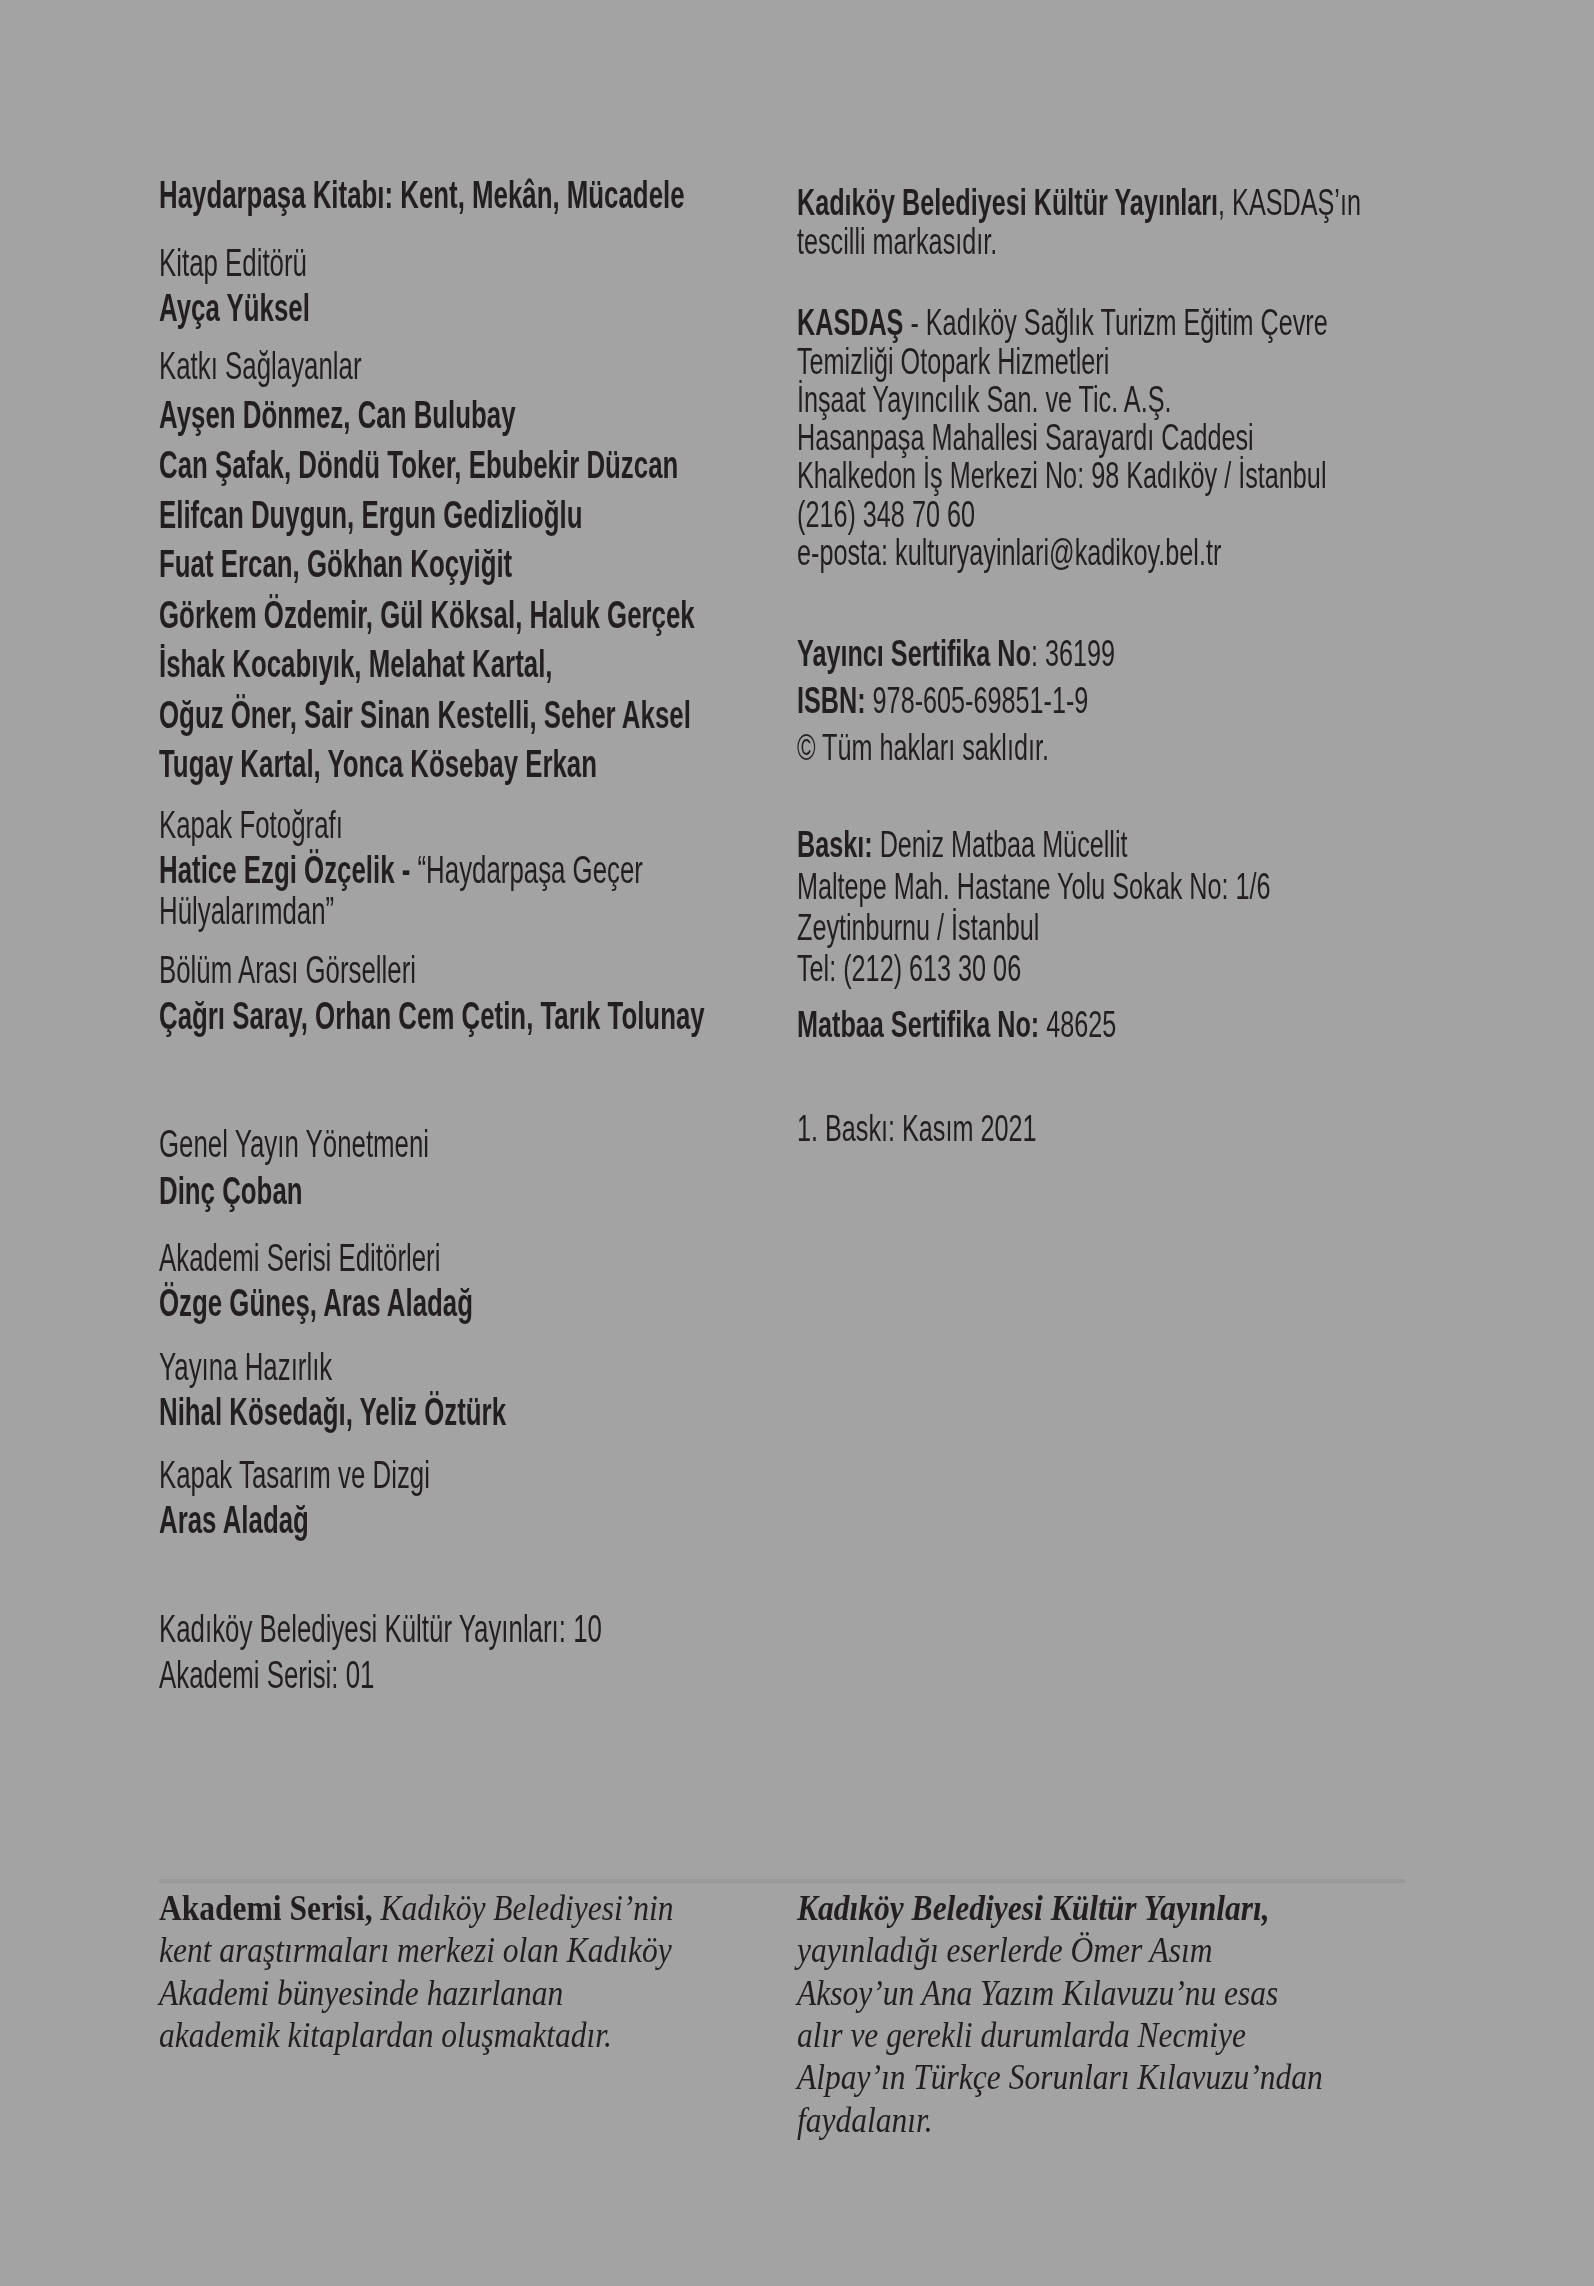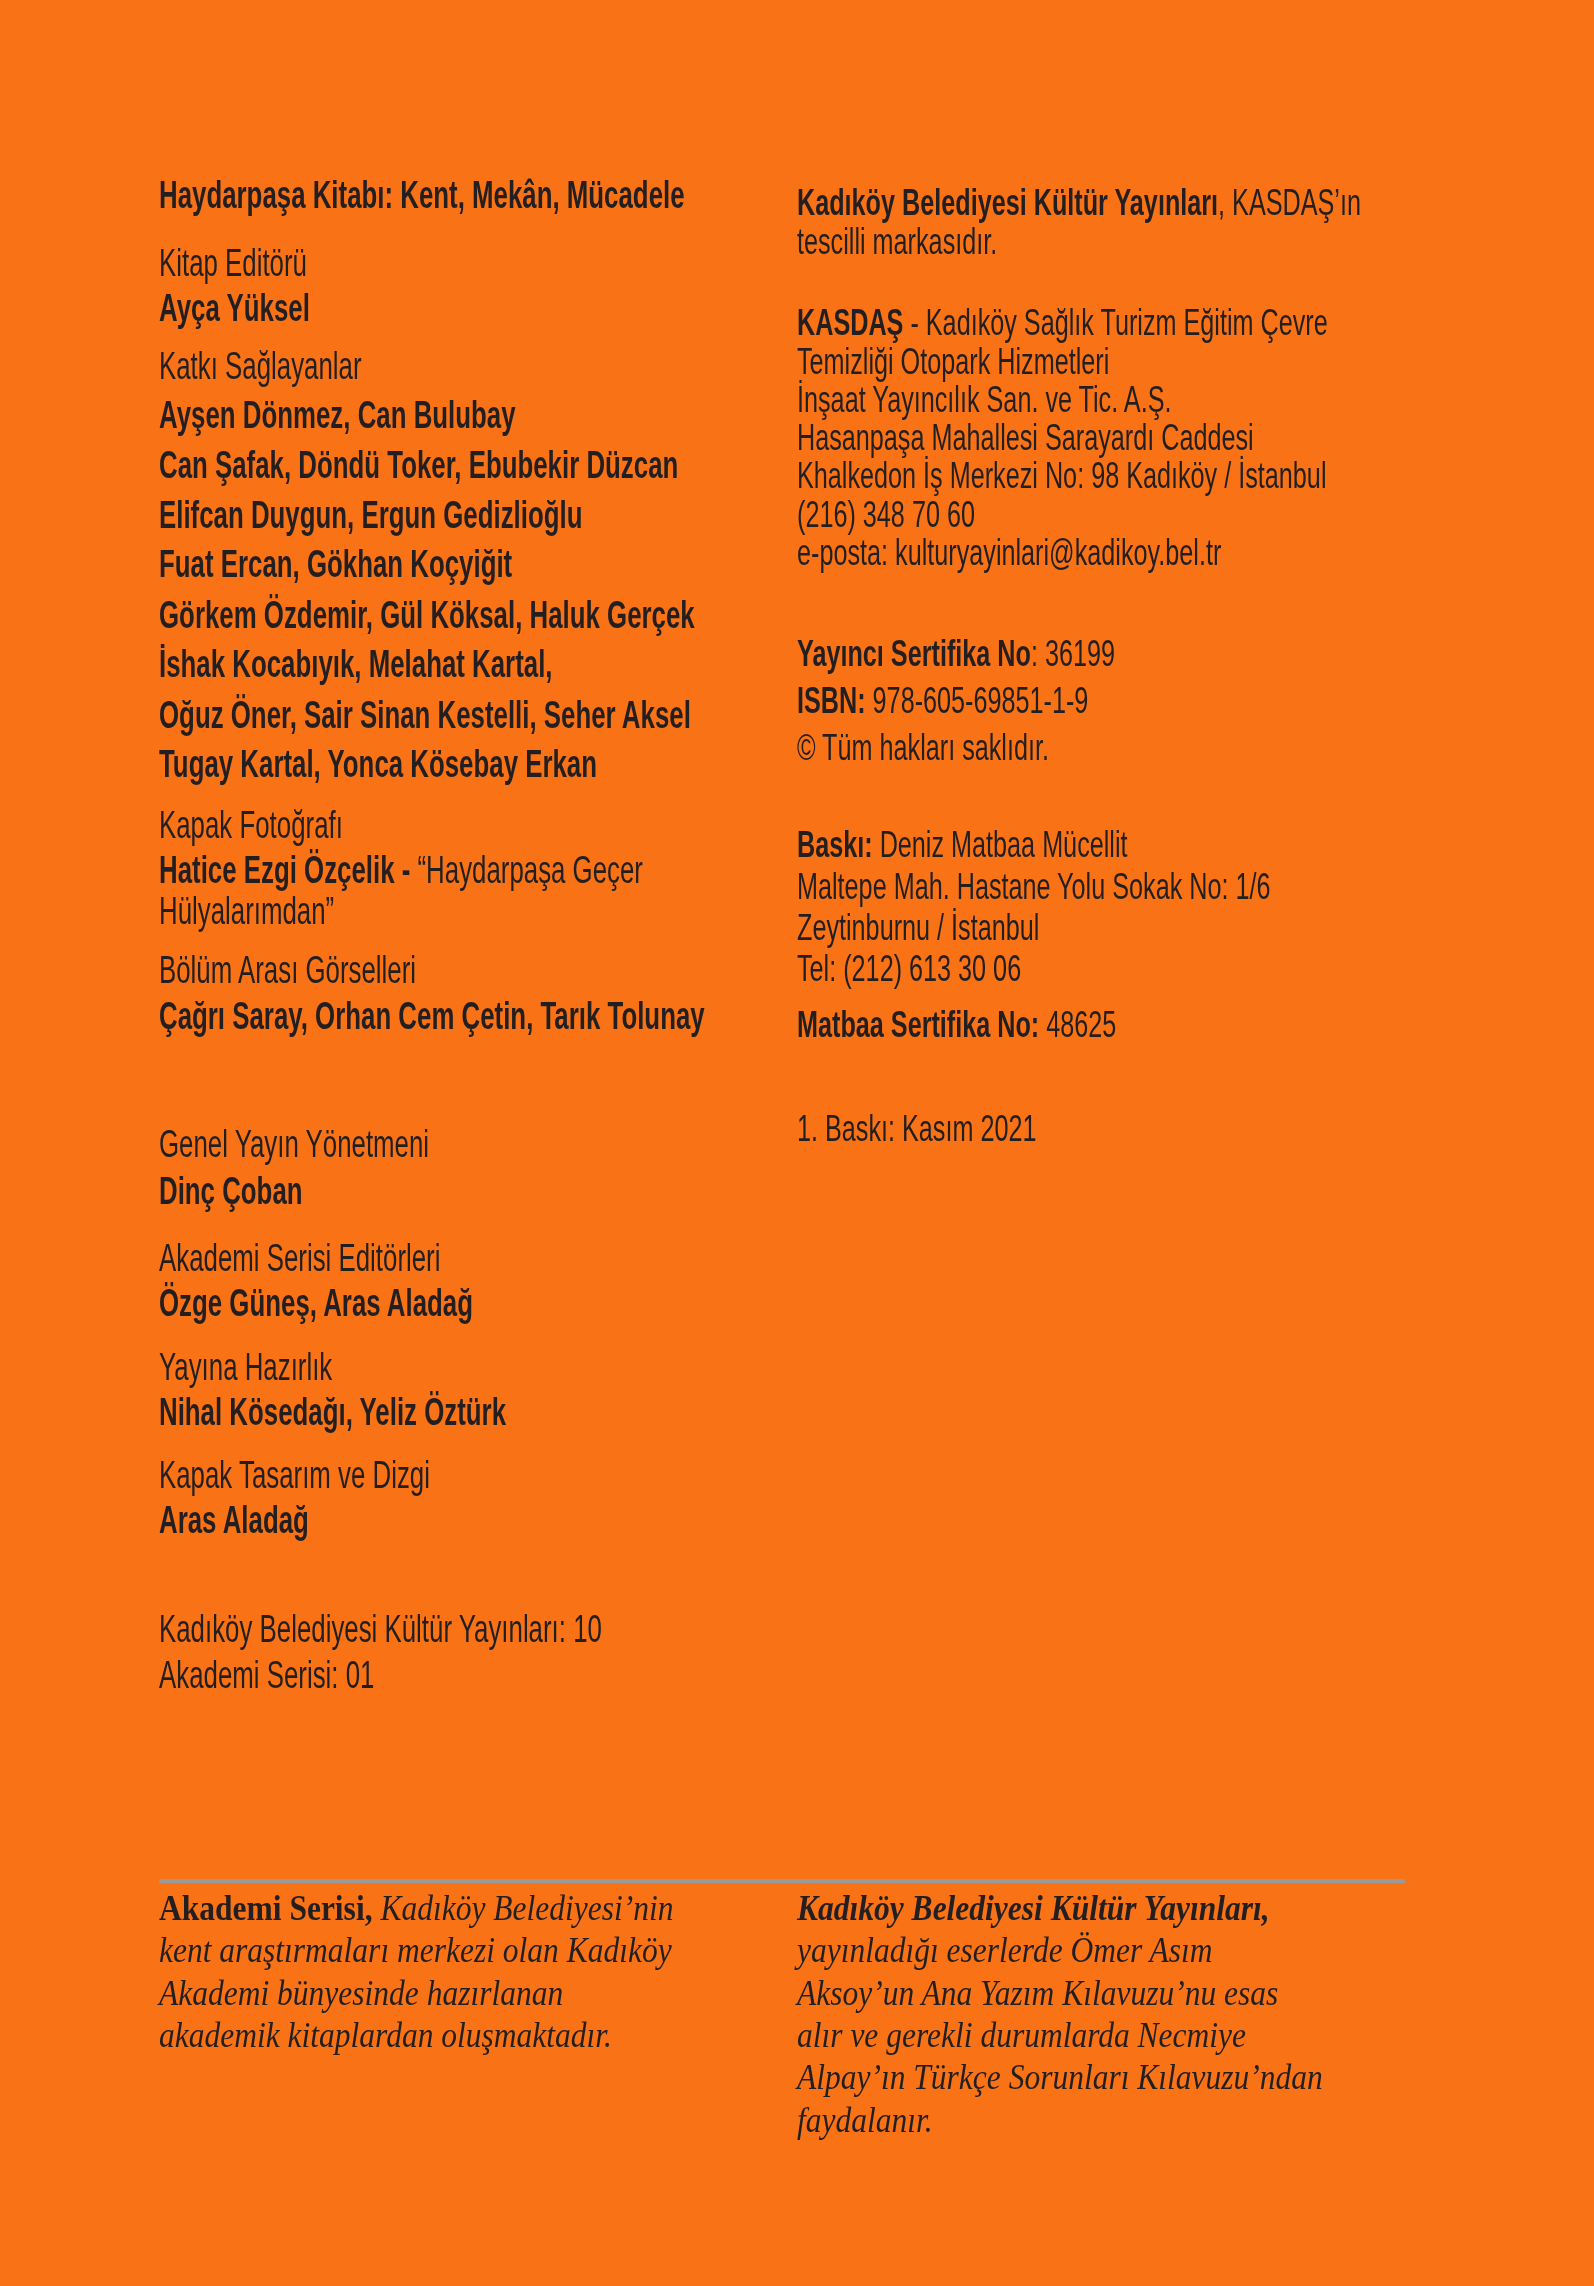--- a/index.html
+++ b/index.html
@@ -34,21 +34,21 @@
   .seg-sbi{font-weight:bold;font-style:italic;}
   .rule{
     position:absolute;
     height:3.6px;
     background:#9a9a9a;
   }
 </style>
 </head>
 <body>
 
-<div class="page" style="background: #f97316;">
+<div class="page" style="background: #a3a3a3;">
   <div class="col-left">
       <p class="line" style="left: 159px; top: 176px;"><span class="seg-b">Haydarpaşa Kitabı: Kent, Mekân, Mücadele</span></p>
       <p class="line" style="left: 159px; top: 244px;"><span class="seg-r">Kitap Editörü</span></p>
       <p class="line" style="left: 159px; top: 289px;"><span class="seg-b">Ayça Yüksel</span></p>
       <p class="line" style="left: 159px; top: 347px;"><span class="seg-r">Katkı Sağlayanlar</span></p>
       <p class="line" style="left: 159px; top: 396px;"><span class="seg-b">Ayşen Dönmez, Can Bulubay</span></p>
       <p class="line" style="left: 159px; top: 446px;"><span class="seg-b">Can Şafak, Döndü Toker, Ebubekir Düzcan</span></p>
       <p class="line" style="left: 159px; top: 496px;"><span class="seg-b">Elifcan Duygun, Ergun Gedizlioğlu</span></p>
       <p class="line" style="left: 159px; top: 545px;"><span class="seg-b">Fuat Ercan, Gökhan Koçyiğit</span></p>
       <p class="line" style="left: 159px; top: 596px;"><span class="seg-b">Görkem Özdemir, Gül Köksal, Haluk Gerçek</span></p>

